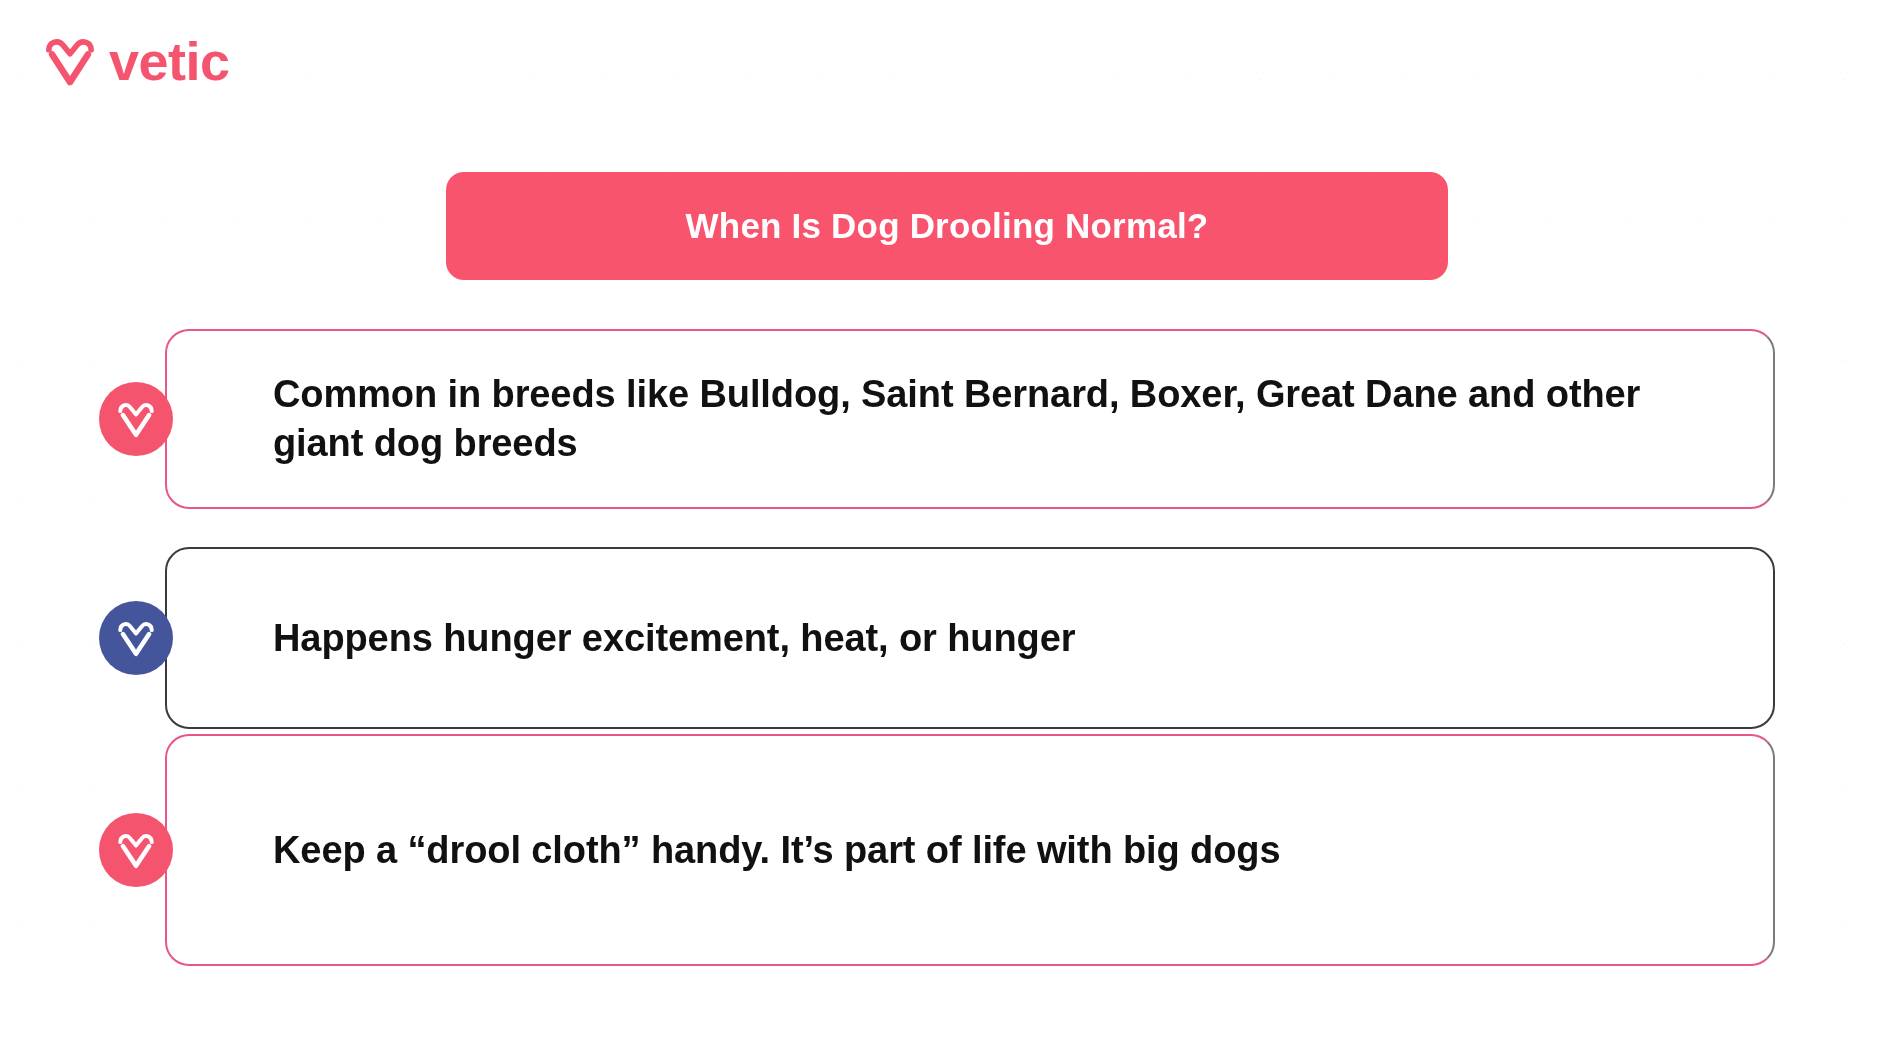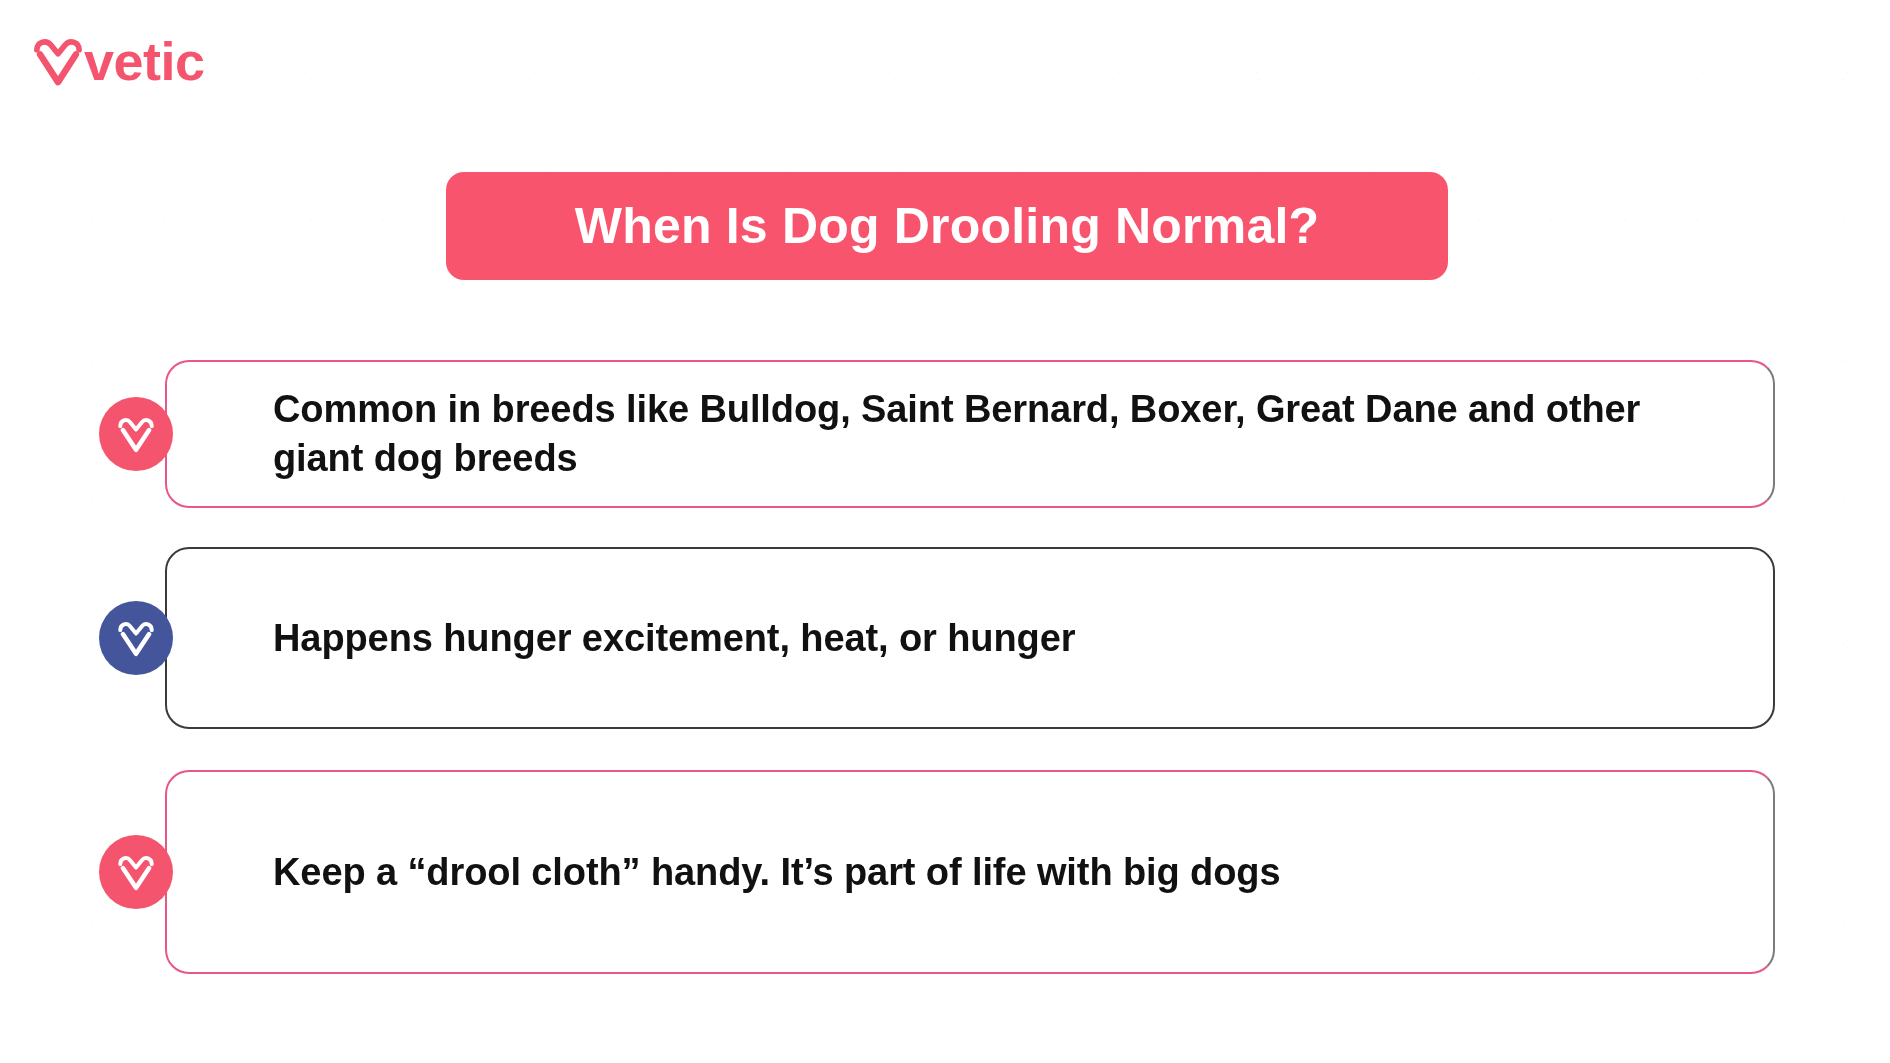--- a/index.html
+++ b/index.html
@@ -24,24 +24,25 @@
     background-image:
       radial-gradient(circle, rgba(0,0,0,0.022) 1.2px, transparent 1.4px),
       radial-gradient(circle, rgba(0,0,0,0.016) 1.0px, transparent 1.2px);
     background-size: 118px 96px, 73px 141px;
     background-position: 18px 24px, 55px 9px;
   }
 
   
   #logo {
     position: absolute;
-    left: 32px;
+    left: 44px;
     top: 34px;
     display: flex;
     align-items: center;
+    gap: 13px;
   }
   #logo .mark { width: 52px; height: 52px; display: block; }
   #logo .wordmark {
     font-size: 54px;
     font-weight: 700;
     letter-spacing: -0.5px;
     line-height: 1;
     color: #F4546E;
   }
 
@@ -53,21 +54,21 @@
     width: 1002px;
     height: 108px;
     background: #F9546E;
     border-radius: 18px;
     display: flex;
     align-items: center;
     justify-content: center;
   }
   #title-banner .title-text {
     color: #ffffff;
-    font-size: 50px;
+    font-size: 35px;
     font-weight: 700;
     letter-spacing: 0.2px;
     white-space: nowrap;
   }
 
   
   .card {
     position: absolute;
     left: 165px;
     width: 1610px;
@@ -87,23 +88,23 @@
   }
 
   .card.pink {
     border: 2px solid #E8568A;
     border-right-color: #7a7a80;
   }
   .card.dark {
     border: 2px solid #3a3a40;
   }
 
-  #card-1 { top: 329px; height: 148px; margin-top: 31px; }
+  #card-1 { top: 329px; height: 180px; }
   #card-2 { top: 547px; height: 182px; }
-  #card-3 { top: 770px; height: 204px; }
+  #card-3 { top: 734px; height: 232px; }
 
   
   .badge {
     position: absolute;
     left: -68px;
     top: 50%;
     transform: translateY(-50%);
     width: 74px;
     height: 74px;
     border-radius: 50%;

